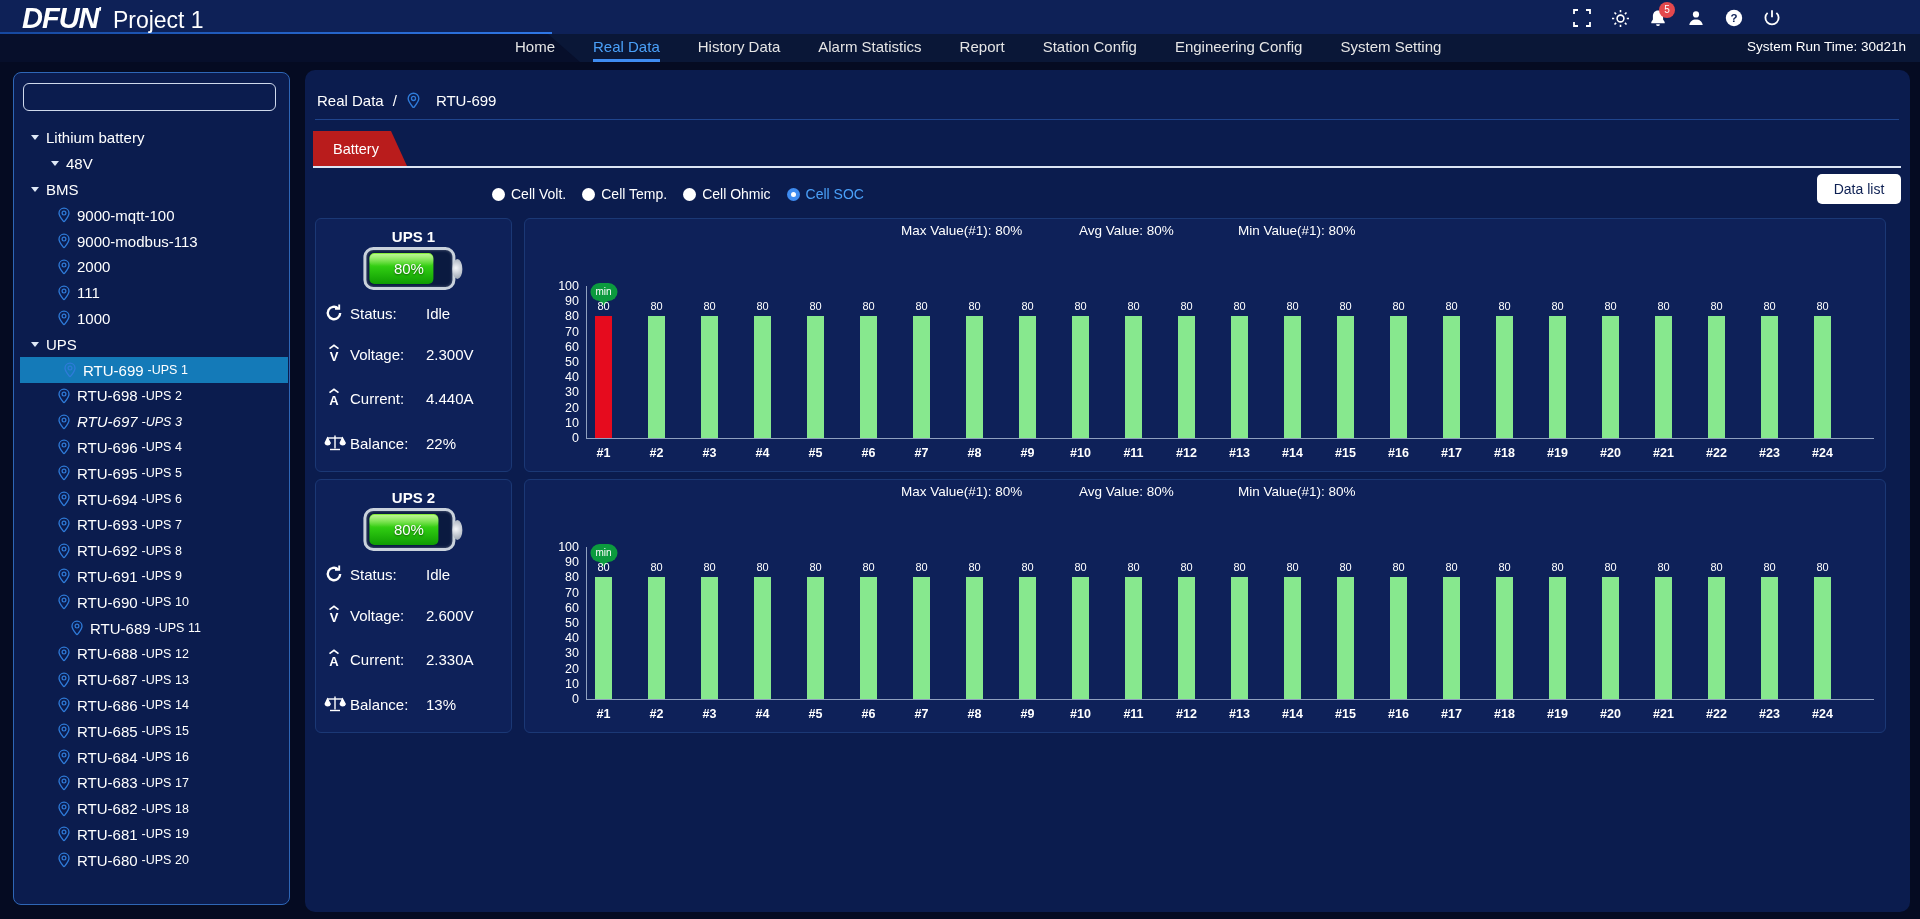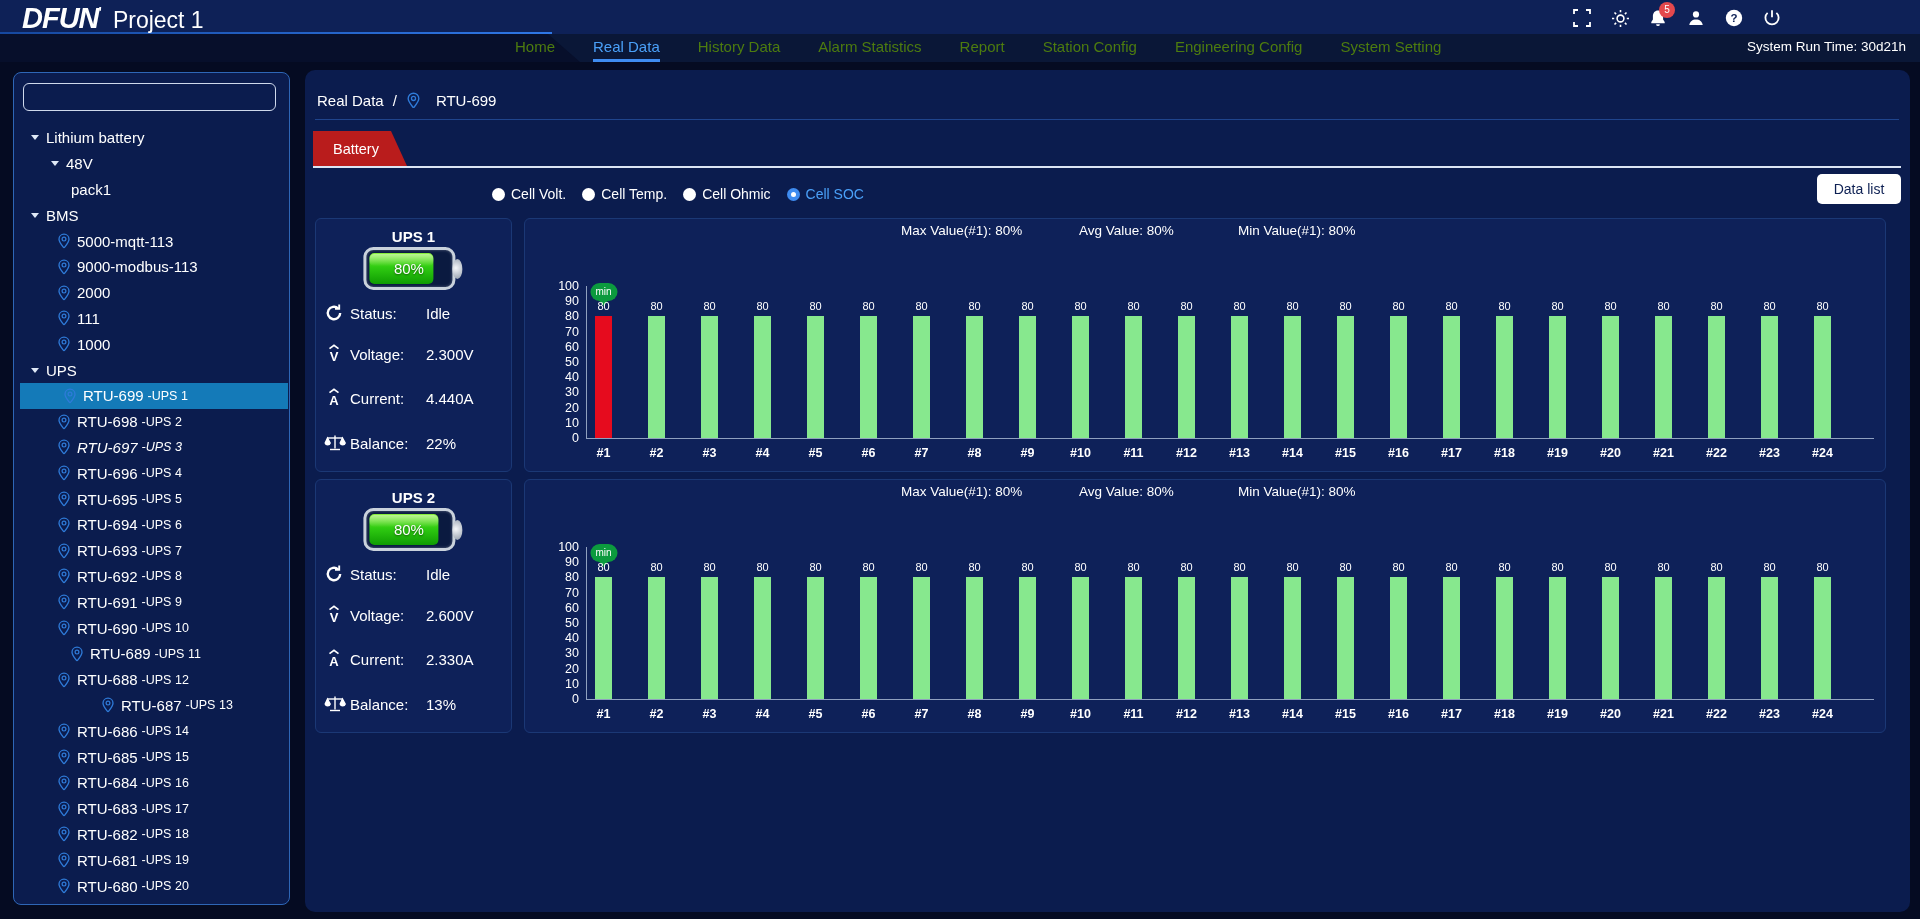--- a/index.html
+++ b/index.html
@@ -8,21 +8,21 @@
 
   
   .header { position:absolute; left:0; top:0; width:1920px; height:62px; background:#0e2157; }
   .nav-strip { position:absolute; left:0; right:0; top:34px; height:28px; background:#0a1737; display:flex; align-items:center; padding-left:515px; gap:38px; }
   .hdr-wedge { position:absolute; left:0; top:34px; width:580px; height:28px; background:#070f2b; clip-path:polygon(0 0,548px 0,580px 100%,0 100%); }
   .hdr-blueline { position:absolute; left:0; top:32px; width:552px; height:3px; background:linear-gradient(90deg,#16489f,#2f77e6); }
   .logo-block { position:absolute; left:22px; top:2px; display:flex; align-items:baseline; gap:12px; }
   .logo { font-size:29px; font-weight:bold; font-style:italic; letter-spacing:-1px; }
   .logo-mark { font-size:14px; vertical-align:super; font-style:normal; }
   .project-title { font-size:23px; font-weight:400; }
-  .nav-item { position:relative; z-index:2; height:28px; line-height:25px; font-size:15px; color:#4d7c0f; border-bottom:3px solid transparent; cursor:pointer; white-space:nowrap; }
+  .nav-item { position:relative; z-index:2; height:28px; line-height:25px; font-size:15px; color:#e5e5e5; border-bottom:3px solid transparent; cursor:pointer; white-space:nowrap; }
   .nav-item.active { color:#4aa0f8; border-bottom-color:#3f8cf0; }
   .hdr-icons { position:absolute; right:138px; top:8px; display:flex; gap:18px; align-items:center; }
   .icon-btn { position:relative; width:20px; height:20px; display:flex; align-items:center; justify-content:center; cursor:pointer; }
   .badge { position:absolute; right:-7px; top:-6px; min-width:16px; height:16px; border-radius:8px; background:#e3484d; color:#fff; font-size:10px; line-height:16px; text-align:center; padding:0 3px; }
   .runtime { position:absolute; right:14px; top:39px; font-size:13.5px; color:#fff; z-index:3; }
 
   
   .sidebar { position:absolute; left:13px; top:72px; width:277px; height:833px; background:#0b1c4e; border:1px solid #2e66b6; border-radius:8px; }
   .search-input { position:absolute; left:9px; top:10px; width:253px; height:28px; background:transparent; border:1px solid #cfd9ec; border-radius:6px; color:#fff; padding:0 8px; font-size:13px; outline:none; }
   .tree { position:absolute; left:0; top:52px; width:275px; }
@@ -147,35 +147,32 @@
   <input class="search-input" type="text" value="" style="">
   <div class="tree">
       <div class="tree-row" style="padding-left: 17px;">
         <span class="expander"></span>
         <span class="tree-label">Lithium battery</span>
       </div>
       <div class="tree-row" style="padding-left: 37px;">
         <span class="expander"></span>
         <span class="tree-label">48V</span>
       </div>
-      <div class="tree-row" style="padding-left: 57px;">
-        <span class="tree-label">pack1</span>
-      </div>
       <div class="tree-row" style="padding-left: 17px;">
         <span class="expander"></span>
         <span class="tree-label">BMS</span>
       </div>
       <div class="tree-row" style="padding-left: 43px;">
         <span class="pin">
           <svg width="14" height="16" viewBox="0 0 14 16">
             <path d="M7 1.2C4.2 1.2 2 3.4 2 6.2c0 2.5 2.3 5.4 4.3 7.9.4.5 1 .5 1.4 0 2-2.5 4.3-5.4 4.3-7.9C12 3.4 9.8 1.2 7 1.2z" fill="none" stroke="#2f7bd9" stroke-width="1.3"></path>
             <circle cx="7" cy="6.1" r="1.9" fill="none" stroke="#2f7bd9" stroke-width="1.2"></circle>
           </svg>
         </span>
-        <span class="tree-label">5000-mqtt-113</span>
+        <span class="tree-label">9000-mqtt-100</span>
       </div>
       <div class="tree-row" style="padding-left: 43px;">
         <span class="pin">
           <svg width="14" height="16" viewBox="0 0 14 16">
             <path d="M7 1.2C4.2 1.2 2 3.4 2 6.2c0 2.5 2.3 5.4 4.3 7.9.4.5 1 .5 1.4 0 2-2.5 4.3-5.4 4.3-7.9C12 3.4 9.8 1.2 7 1.2z" fill="none" stroke="#2f7bd9" stroke-width="1.3"></path>
             <circle cx="7" cy="6.1" r="1.9" fill="none" stroke="#2f7bd9" stroke-width="1.2"></circle>
           </svg>
         </span>
         <span class="tree-label">9000-modbus-113</span>
       </div>
@@ -323,21 +320,21 @@
       <div class="tree-row" style="padding-left: 43px;">
         <span class="pin">
           <svg width="14" height="16" viewBox="0 0 14 16">
             <path d="M7 1.2C4.2 1.2 2 3.4 2 6.2c0 2.5 2.3 5.4 4.3 7.9.4.5 1 .5 1.4 0 2-2.5 4.3-5.4 4.3-7.9C12 3.4 9.8 1.2 7 1.2z" fill="none" stroke="#2f7bd9" stroke-width="1.3"></path>
             <circle cx="7" cy="6.1" r="1.9" fill="none" stroke="#2f7bd9" stroke-width="1.2"></circle>
           </svg>
         </span>
         <span class="tree-label">RTU-688</span>
         <span class="tree-suffix">-UPS 12</span>
       </div>
-      <div class="tree-row" style="padding-left: 43px; margin-left: 44px;">
+      <div class="tree-row" style="padding-left: 43px;">
         <span class="pin">
           <svg width="14" height="16" viewBox="0 0 14 16">
             <path d="M7 1.2C4.2 1.2 2 3.4 2 6.2c0 2.5 2.3 5.4 4.3 7.9.4.5 1 .5 1.4 0 2-2.5 4.3-5.4 4.3-7.9C12 3.4 9.8 1.2 7 1.2z" fill="none" stroke="#2f7bd9" stroke-width="1.3"></path>
             <circle cx="7" cy="6.1" r="1.9" fill="none" stroke="#2f7bd9" stroke-width="1.2"></circle>
           </svg>
         </span>
         <span class="tree-label">RTU-687</span>
         <span class="tree-suffix">-UPS 13</span>
       </div>
       <div class="tree-row" style="padding-left: 43px;">

